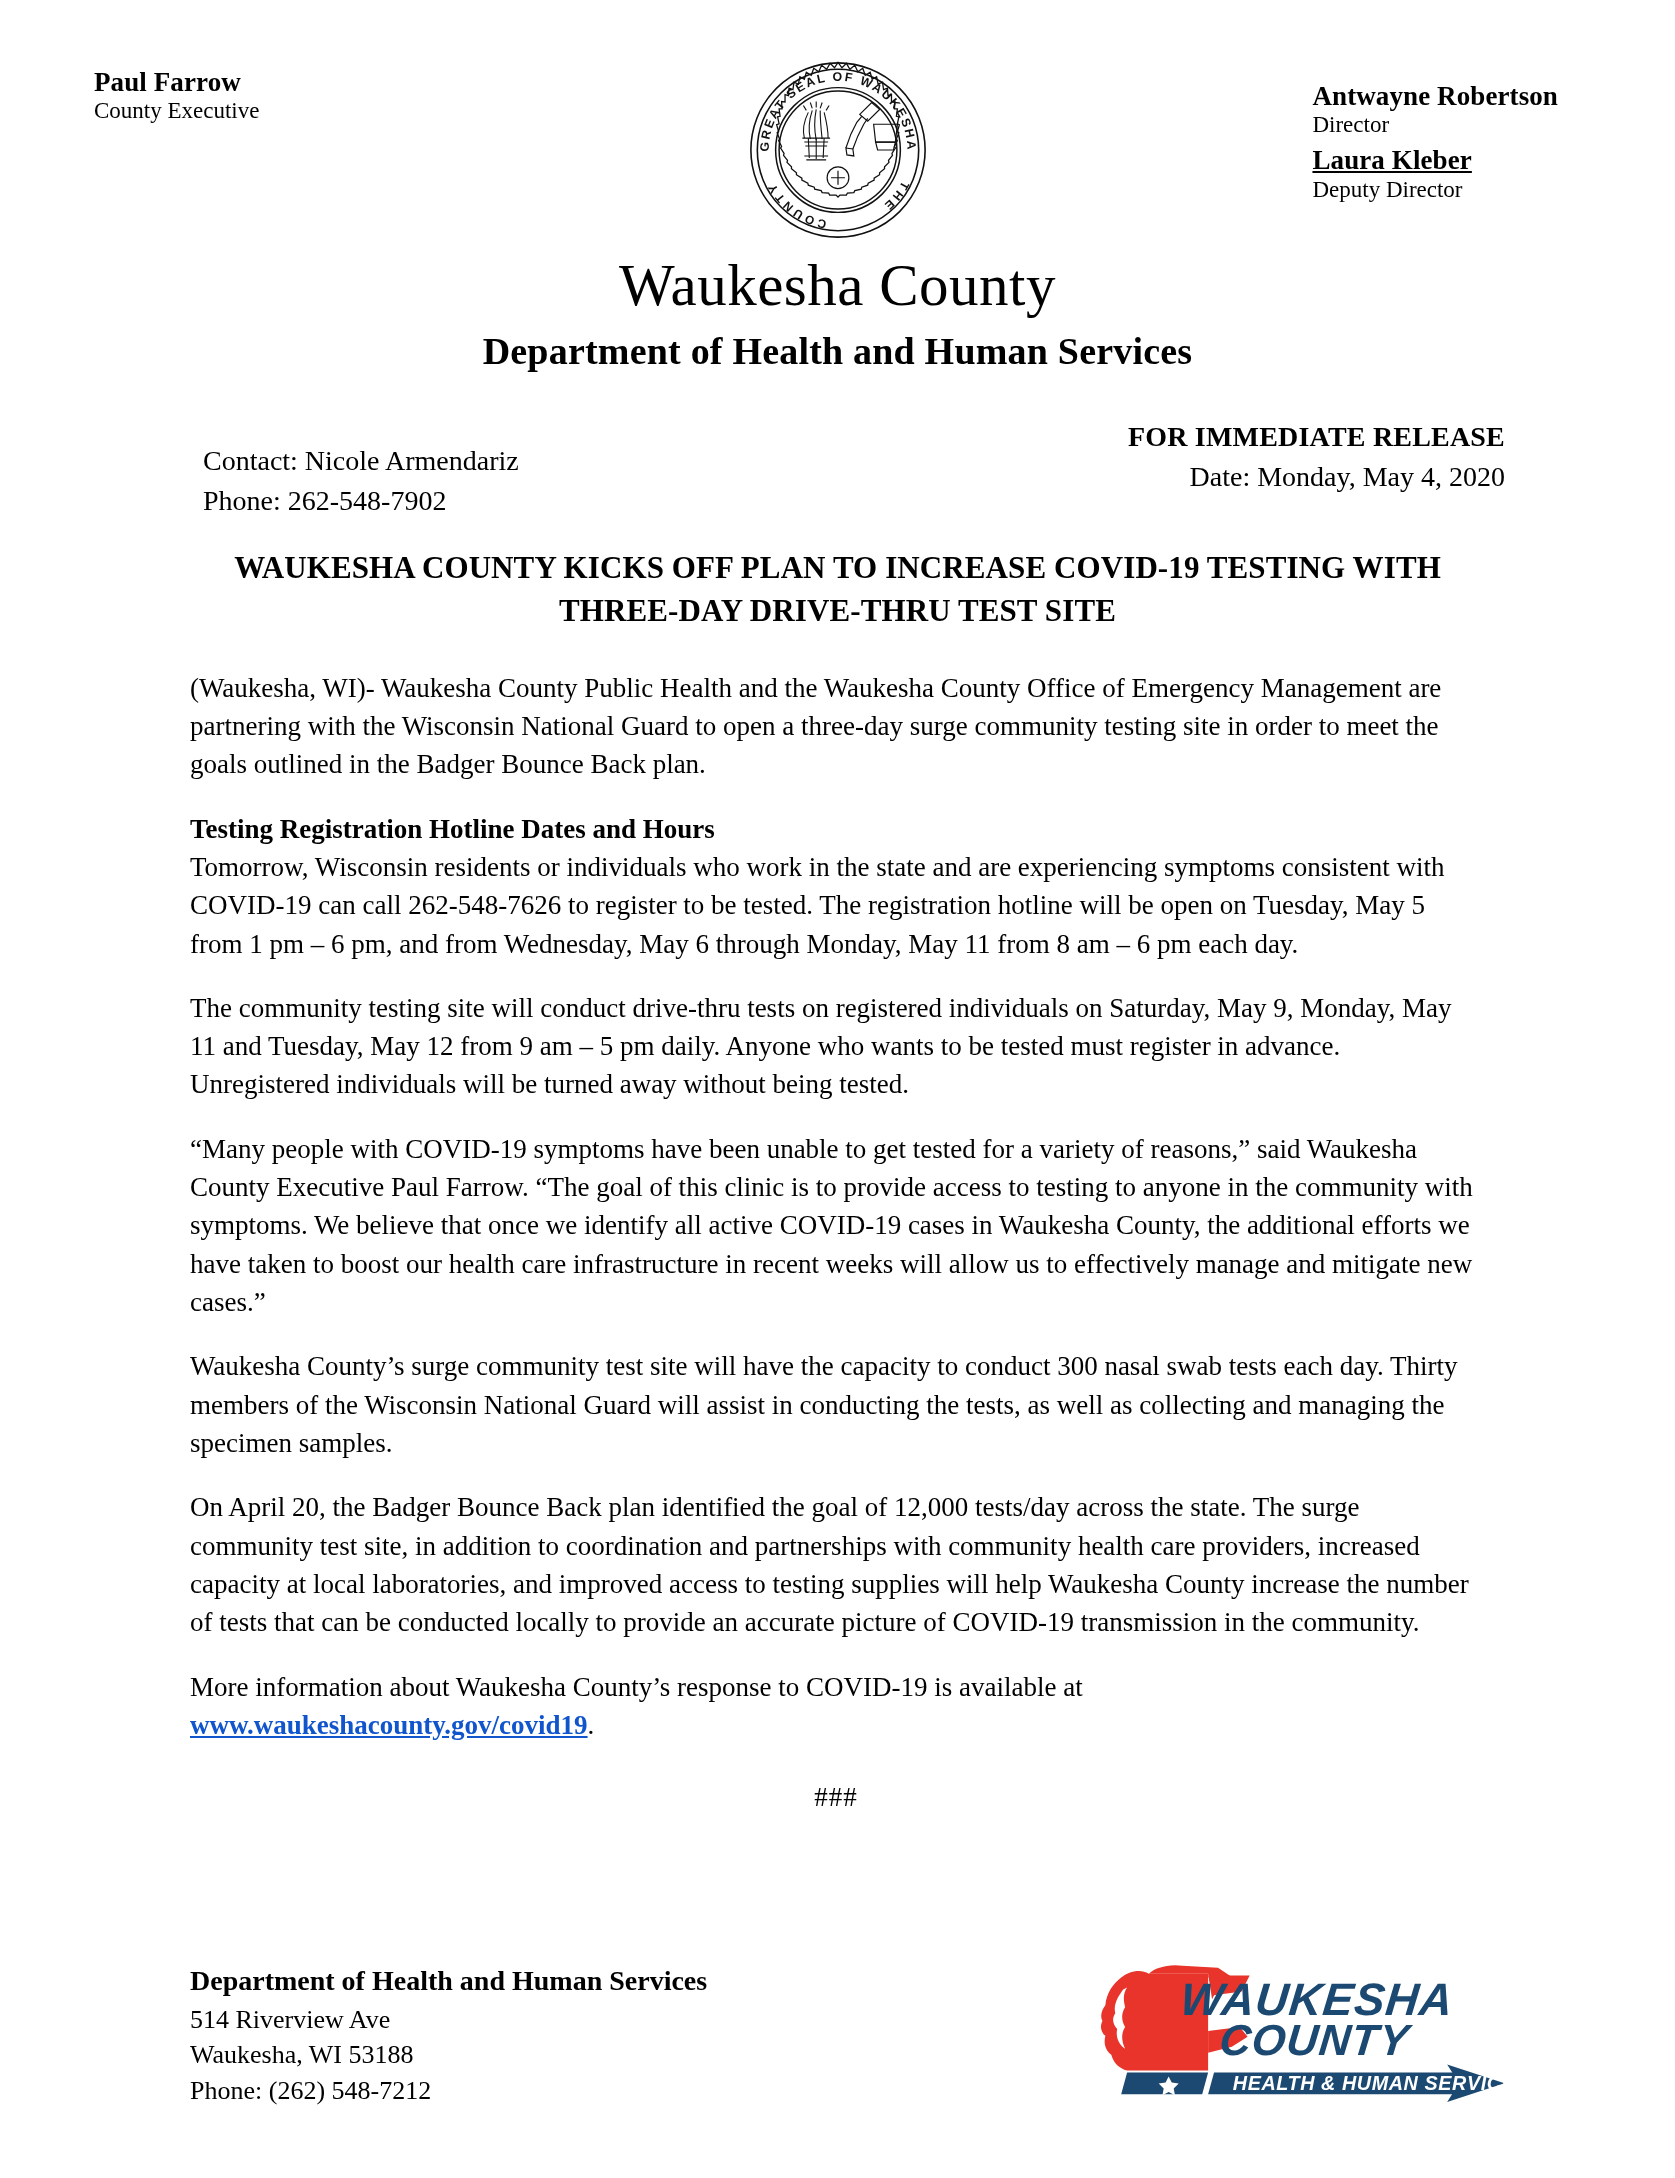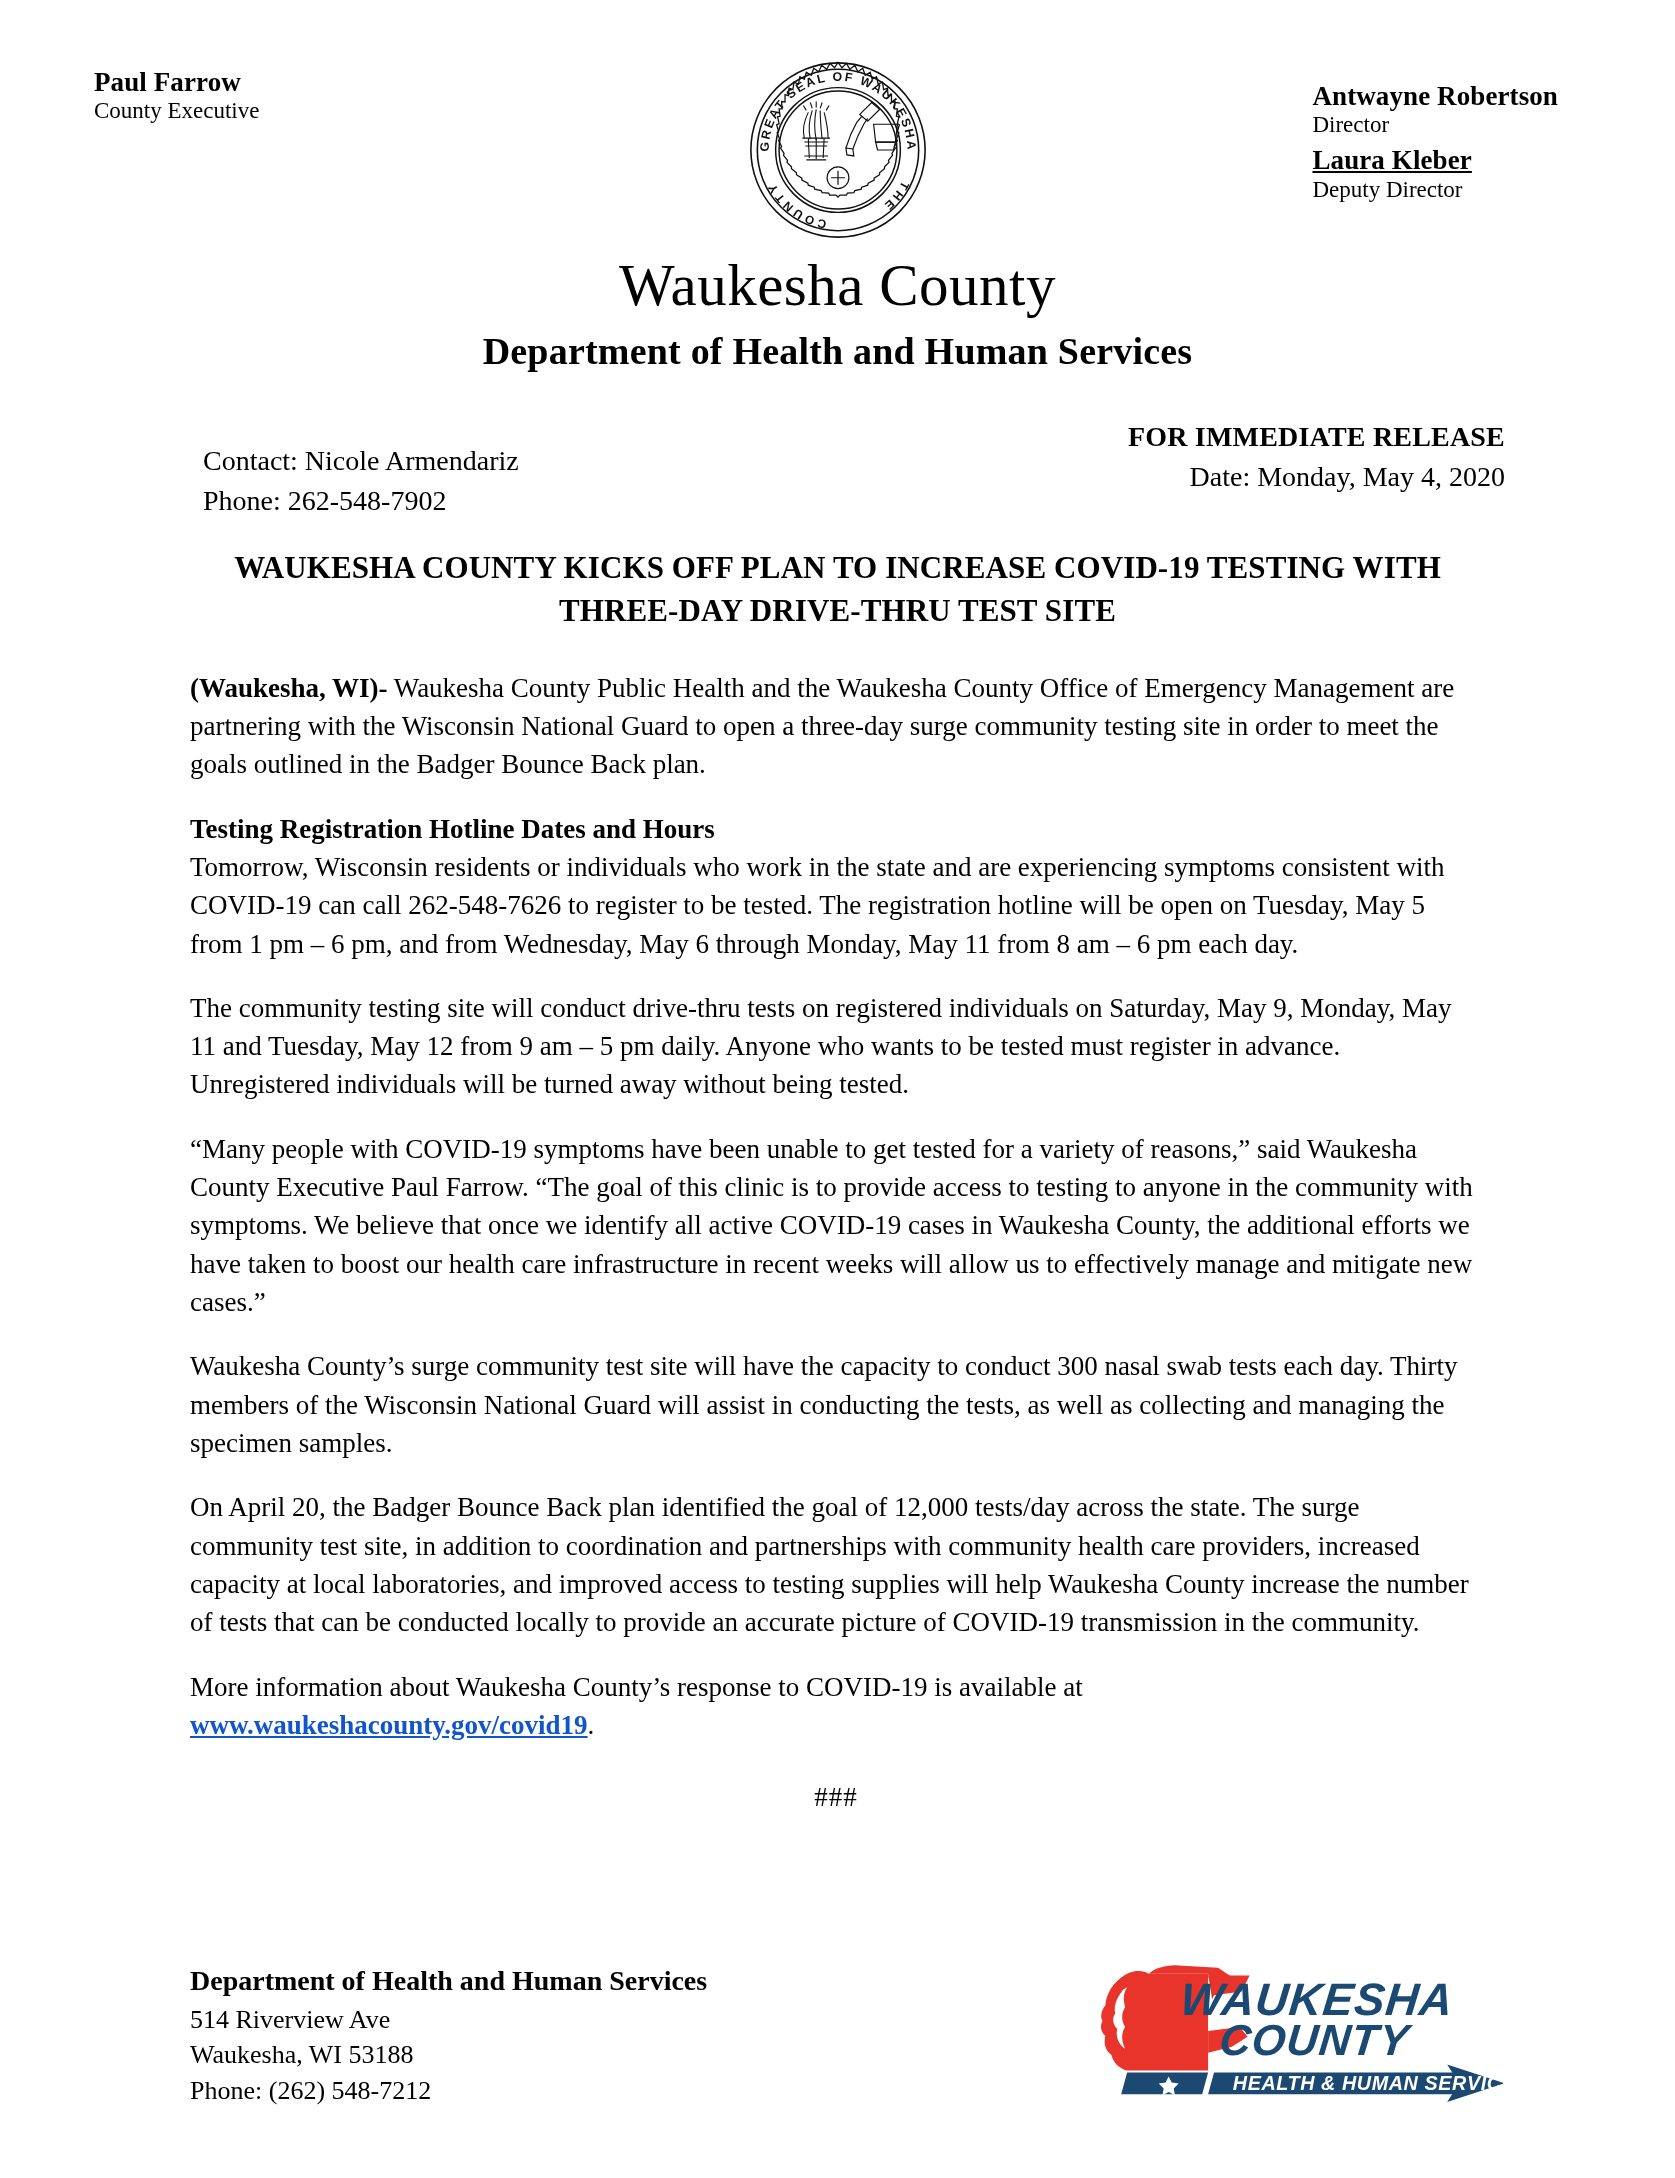--- a/index.html
+++ b/index.html
@@ -122,21 +122,21 @@
     text-align: left;
   }
   .body p {
     margin: 0 0 26px 0;
   }
   .body p.tight { margin-bottom: 0; }
   .body .sec-head {
     font-weight: bold;
     margin: 0;
   }
-  .body b { font-weight: bold; text-align: center; }
+  .body b { font-weight: normal; text-align: center; }
   .link {
     color: #1155cc;
     text-decoration: underline;
     font-weight: bold;
   }
   .endmark {
     text-align: center;
     font-size: 27px;
     margin-top: 34px;
     letter-spacing: 1px;

